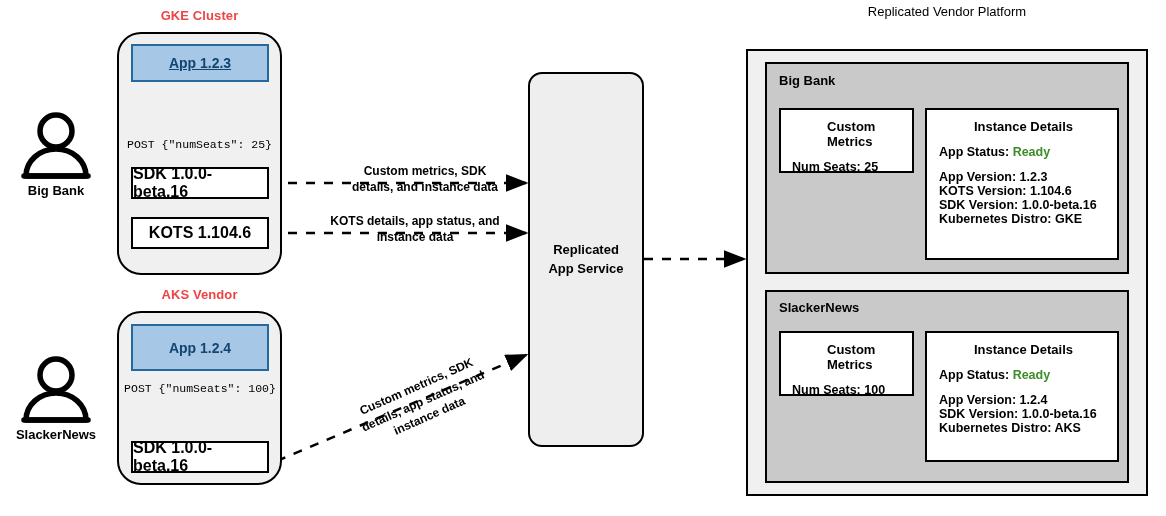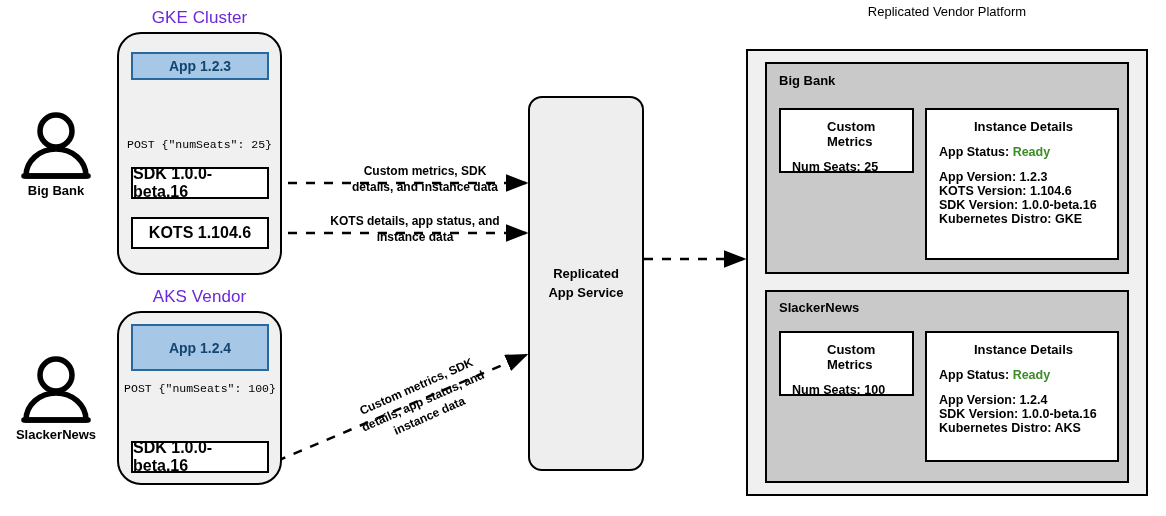--- a/index.html
+++ b/index.html
@@ -22,23 +22,23 @@
     left: 0;
     top: 0;
     width: 1166px;
     height: 516px;
     pointer-events: none;
   }
   .abs { position: absolute; box-sizing: border-box; }
 
   
   .cluster-title {
-    font-size: 17px;
-    font-weight: normal;
-    color: #6d28d9;
+    font-size: 13px;
+    font-weight: bold;
+    color: #ef4444;
     text-align: center;
     letter-spacing: 0.1px;
   }
 
   
   .cluster-box {
     background: #f0f0f0;
     border: 2.5px solid #000;
     border-radius: 24px;
   }
@@ -196,21 +196,21 @@
       <circle cx="56" cy="375" r="16" fill="none" stroke="#000" stroke-width="5.5"></circle>
       <path d="M26 420 A30 27 0 0 1 86 420 Z" fill="none" stroke="#000" stroke-width="5.5" stroke-linejoin="round"></path>
       <line x1="24" y1="420" x2="88" y2="420" stroke="#000" stroke-width="5.5" stroke-linecap="round"></line>
     </g>
   </svg>
 
   <div class="abs cluster-title" style="left:117px; top:8px; width:165px;">GKE Cluster</div>
 
   <div class="abs cluster-box" style="left:117px; top:32px; width:165px; height:243px;"></div>
 
-  <div class="abs app-box" style="left:131px; top:52px; width:138px; height:28px;">App 1.2.3</div>
+  <div class="abs app-box" style="left:131px; top:44px; width:138px; height:38px;text-decoration:underline;">App 1.2.3</div>
 
   <div class="abs post-label" style="left:117px; top:138px; width:165px;">POST {"numSeats": 25}</div>
 
   <div class="abs comp-box" style="left:131px; top:167px; width:138px; height:32px;">SDK 1.0.0-beta.16</div>
 
   <div class="abs comp-box" style="left:131px; top:217px; width:138px; height:32px;">KOTS 1.104.6</div>
 
   <div class="abs persona-label" style="left:6px; top:183px; width:100px;">Big Bank</div>
 
   <div class="abs cluster-title" style="left:117px; top:287px; width:165px;">AKS Vendor</div>
@@ -234,21 +234,21 @@
     <div>KOTS details, app status, and</div>
     <div>instance data</div>
   </div>
 
   <div class="abs edge-label-rot" style="left:328px; top:377px; width:190px;">
     <div>Custom metrics, SDK</div>
     <div>details, app status, and</div>
     <div>instance data</div>
   </div>
 
-  <div class="abs service-box" style="left:528px; top:72px; width:116px; height:375px;margin-top:24px;">
+  <div class="abs service-box" style="left:528px; top:72px; width:116px; height:375px;">
     <div>
       <div>Replicated</div>
       <div>App Service</div>
     </div>
   </div>
 
   <div class="abs platform-title" style="left:746px; top:4px; width:402px;">Replicated Vendor Platform</div>
 
   <div class="abs platform-outer" style="left:746px; top:49px; width:402px; height:447px;"></div>
 

